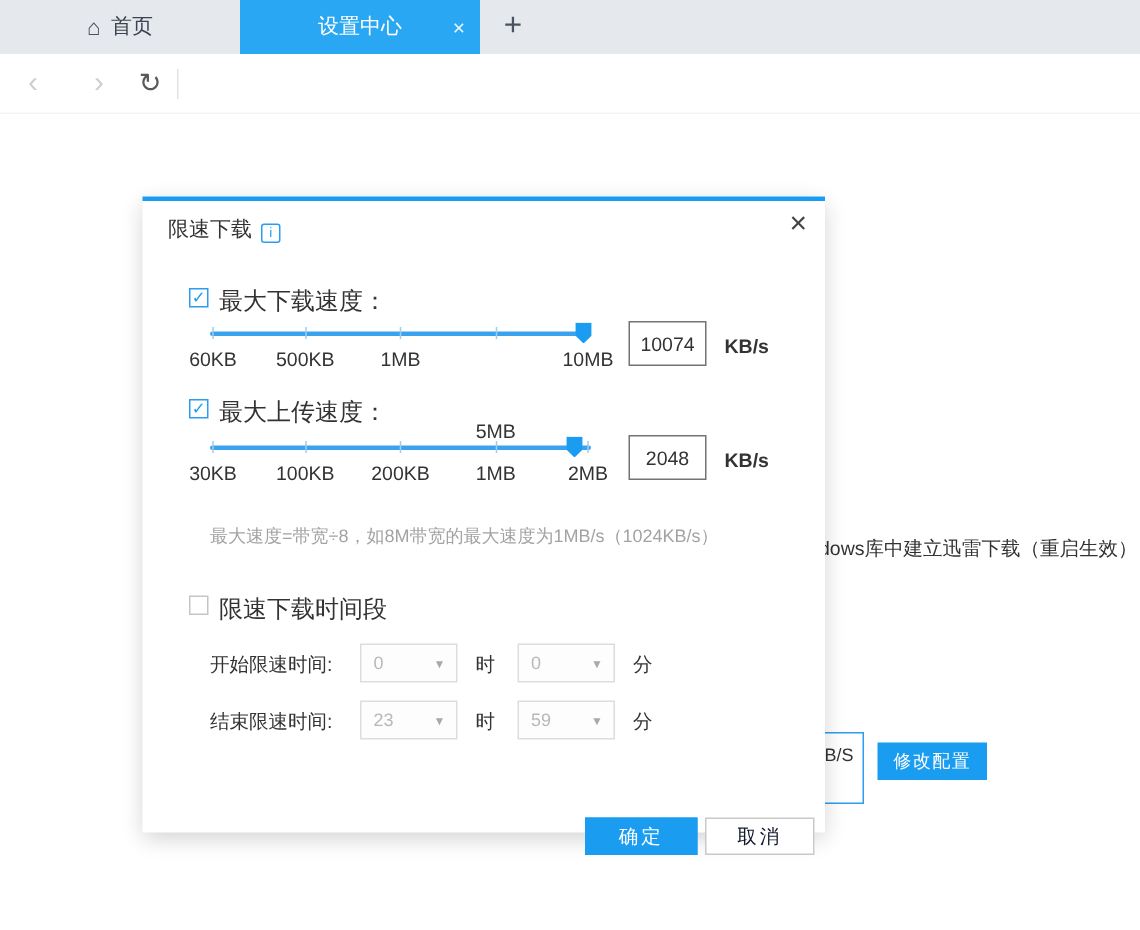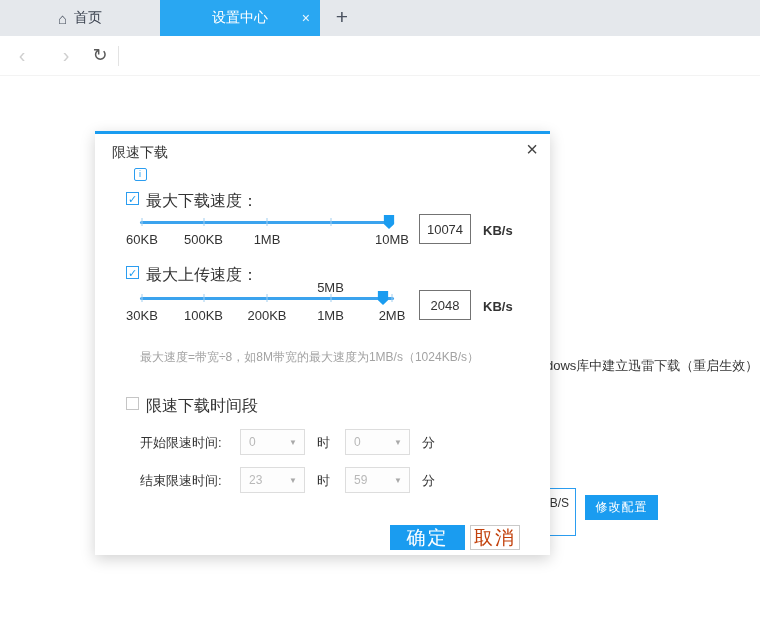--- a/index.html
+++ b/index.html
@@ -47,21 +47,21 @@
     background:#fff; font-size:12px; color:#333; line-height:28px; text-align:right;
     padding-right:6px; }
   .bg-modify { left:585px; top:495px; width:73px; height:25px; background:#1a9cf0;
     color:#fff; font-size:12px; border:none; text-align:center; line-height:25px;
     letter-spacing:1px; }
 
   
   .dialog { left:95px; top:131px; width:455px; height:424px; background:#fff;
     border-top:3px solid #1a9cf0; box-shadow:0 4px 14px rgba(0,0,0,.18); }
   .dlg-title { left:17px; top:10px; font-size:14px; color:#333; display:flex;
-    align-items:center; gap:6px;flex-direction:column; }
+    align-items:flex-end; gap:6px; }
   .info-ico { display:inline-block; width:13px; height:13px; border:1px solid #2b9df0;
     border-radius:2px; color:#1a9cf0; font-size:9px; line-height:11px; text-align:center;
     font-style:normal; }
   .dlg-close { right:12px; top:4px; font-size:20px; color:#444; font-weight:300; }
 
   .cb { width:13px; height:13px; border:1px solid #2b9df0; background:#fff; color:#1a9cf0;
     font-size:11px; line-height:12px; text-align:center; }
   .cb.unchecked { border-color:#c5c5c5; }
   .cb-label { font-size:16px; color:#333; }
 
@@ -81,25 +81,25 @@
   .unit { font-size:13px; color:#333; font-weight:700; }
 
   .hint { left:45px; top:215px; font-size:12px; color:#a3a3a3; white-space:nowrap; }
 
   .time-label { font-size:13px; color:#333; }
   .dd { width:65px; height:26px; border:1px solid #ddd; background:#fdfdfd; }
   .dd-val { position:absolute; left:8px; top:5px; font-size:12px; color:#b8b8b8; }
   .dd-arrow { position:absolute; right:7px; top:8px; font-size:8px; color:#a9a9a9; }
   .hm-unit { font-size:13px; color:#333; }
 
-  .btn { height:25px; font-size:19px; text-align:center; line-height:23px;
-    letter-spacing:2px; }
+  .btn { height:25px; font-size:13px; text-align:center; line-height:23px;
+    letter-spacing:2px;margin-top:20px; }
   .btn-ok { left:295px; top:391px; width:75px; background:#1a9cf0; color:#fff;
     border:1px solid #1a9cf0; line-height:23px; }
-  .btn-cancel { left:375px; top:391px; width:50px; background:#fff; color:#c2410c;
+  .btn-cancel { left:375px; top:391px; width:73px; background:#fff; color:#0f172a;
     border:1px solid #c9c9c9; }
 </style>
 </head>
 <body>
 
 <div id="stage">
 
   <div class="abs titlebar">
     <div class="abs tab-home">
       <span class="home-ico">⌂</span>

